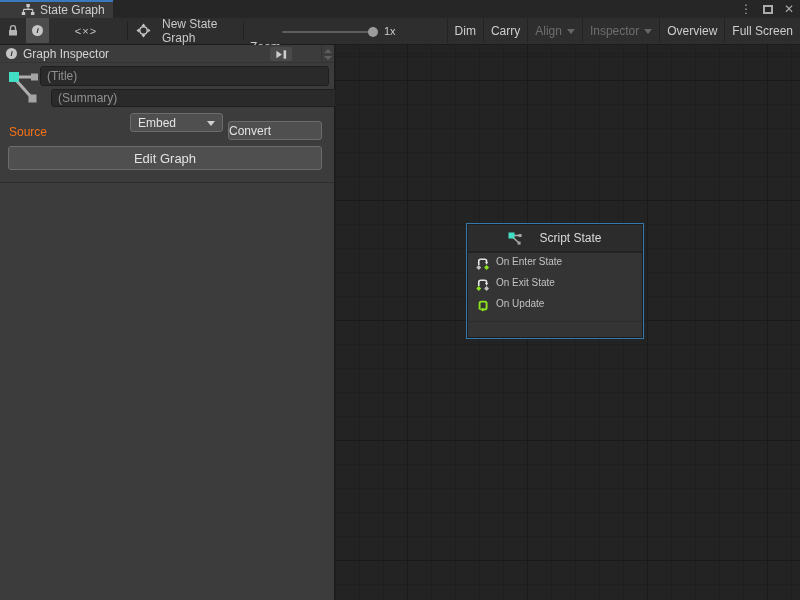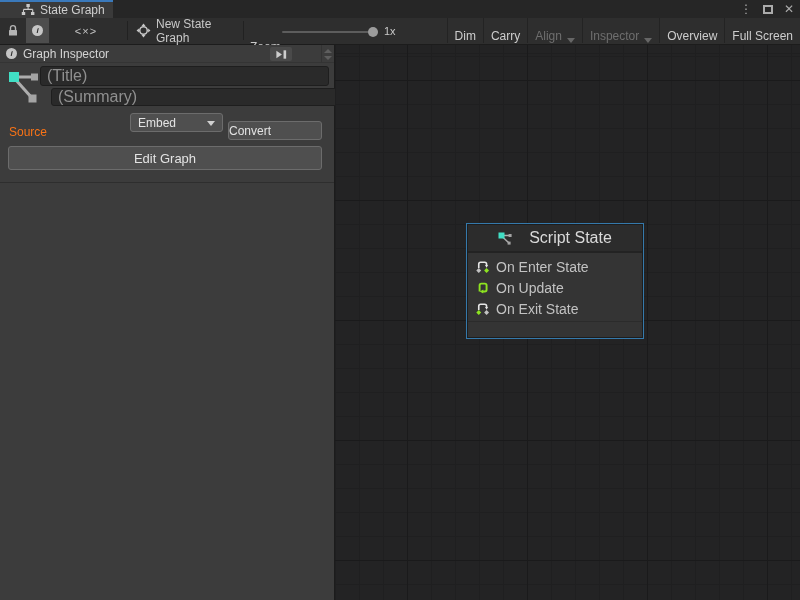--- a/index.html
+++ b/index.html
@@ -20,32 +20,32 @@
   
   .toolbar { position:absolute; left:0; top:18px; right:0; height:27px; background:#2e2e2e;
              border-bottom:1px solid #1c1c1c; }
   .tb-btn { position:absolute; top:0; bottom:1px; display:flex; align-items:center;
             justify-content:center; color:#c4c4c4; cursor:pointer; }
   .tb-btn.active { background:#4d4d4d; }
   #lock-btn { left:2px; width:22px; }
   #info-btn { left:26px; width:23px; }
   #code-btn { left:58px; width:56px; font-size:11px; letter-spacing:1px; }
   .tb-sep { position:absolute; top:3px; bottom:4px; width:1px; background:#212121; }
-  #new-graph-btn { left:130px; width:116px; gap:5px; font-size:12px; color:#c9c9c9;
+  #new-graph-btn { left:130px; width:116px; gap:11px; font-size:12px; color:#c9c9c9;
                    justify-content:flex-start; padding-left:6px; }
   .zoom-label { position:absolute; left:250px; top:0; bottom:1px; display:flex;
                 align-items:center; font-size:12px; color:#c9c9c9;margin-top:29px; }
   .zoom-track { position:absolute; left:282px; top:13px; width:96px; height:2px;
                 background:#5d5d5d; border-radius:1px; cursor:pointer; }
   .zoom-handle { position:absolute; left:-6px; top:-4px; width:10px; height:10px;
                  border-radius:50%; background:#9c9c9c; margin-left:92px; cursor:grab; }
   .zoom-value { position:absolute; left:384px; top:0; bottom:1px; display:flex;
                 align-items:center; font-size:11px; color:#c9c9c9; }
   .tb-right { position:absolute; right:0; top:0; bottom:1px; display:flex; align-items:stretch; }
-  .tb-right .rbtn { display:flex; align-items:flex-end; gap:5px; padding:0 7px;
+  .tb-right .rbtn { display:flex; align-items:center; gap:5px; padding:0 7px;
                     border-left:1px solid #232323; font-size:12px; color:#cdcdcd; cursor:pointer; }
   .tb-right .rbtn.disabled { color:#6e6e6e; cursor:default; }
   .caret { width:0; height:0; border-left:4px solid transparent; border-right:4px solid transparent;
            border-top:5px solid #c0c0c0; margin-top:1px; }
   .rbtn.disabled .caret { border-top-color:#666; }
 
   
   .panel { position:absolute; left:0; top:45px; width:335px; bottom:0; background:#3c3c3c;
            border-right:1px solid #1c1c1c; }
   .panel-header { position:absolute; left:0; top:0; right:0; height:18px; display:flex;
@@ -59,21 +59,21 @@
   .spin-col { position:absolute; right:0; top:0; width:13px; height:18px; border-left:1px solid #333;
               display:flex; flex-direction:column; align-items:center; justify-content:center; gap:3px; }
   .tri-up { width:0; height:0; border-left:4px solid transparent; border-right:4px solid transparent;
             border-bottom:4px solid #5e5e5e; cursor:pointer; }
   .tri-down { width:0; height:0; border-left:4px solid transparent; border-right:4px solid transparent;
               border-top:4px solid #5e5e5e; cursor:pointer; }
 
   .graph-icon-block { position:absolute; left:8px; top:23px; width:30px; height:36px; }
   .field { position:absolute; left:40px; width:289px; height:20px; }
   .field input { width:100%; height:100%; background:#2a2a2a; border:1px solid #1e1e1e;
-                 border-radius:3px; color:#fca5a5; font-size:16px; padding:0 6px;
+                 border-radius:3px; color:#fca5a5; font-size:12px; padding:0 6px;
                  outline:none; font-family:"Liberation Sans", sans-serif; }
   .field input::placeholder { color:#909090; opacity:1; }
   #title-field { top:21px; }
   #summary-field { top:43px; height:18px;margin-left:11px; }
 
   .source-label { position:absolute; left:9px; top:80px; font-size:12px; color:#f97316; }
   .ubtn { background:#4f4f4f; border:1px solid #6c6c6c; border-radius:3px; color:#e3e3e3;
           font-size:12px; display:flex; align-items:center; cursor:pointer; }
   .dropdown { position:absolute; left:130px; top:68px; width:93px; height:19px; padding:0 7px; }
   .dropdown .caret { margin-left:auto; border-top-color:#d0d0d0; }
@@ -91,24 +91,24 @@
       repeating-linear-gradient(90deg,  #1f1f20 0px, #1f1f20 1px, transparent 1px, transparent 24px),
       repeating-linear-gradient(180deg, #1f1f20 0px, #1f1f20 1px, transparent 1px, transparent 24px);
     background-position: 72px 0, 0 35px, 0 0, 0 11px; }
 
   
   .node { position:absolute; left:131px; top:178px; width:178px; height:116px;
           border:1px solid #3579ab; background:#1d1d1d; padding:1px; cursor:grab; }
   .node-inner { width:100%; height:100%; background:#343434; display:flex; flex-direction:column; }
   .node-header { height:28px; flex:none; background:#2c2c2c; border-bottom:2px solid #232323;
                  display:flex; align-items:center; justify-content:center; gap:17px;
-                 font-size:16px; color:#dadada; }
+                 font-size:12px; color:#dadada; }
   .node-body { flex:1; display:flex; flex-direction:column; padding-top:3px; }
-  .node-row { height:21px; flex:none; display:flex; align-items:center; gap:6px;
-              padding-left:7px; font-size:14px; color:#c2c2c2; }
+  .node-row { height:21px; flex:none; display:flex; gap:6px;
+              padding-left:7px; font-size:10px; color:#c2c2c2; }
   .node-footer { flex:1; border-top:1px solid #2b2b2b; margin-top:2px; }
   svg { display:block; flex:none; }
 </style>
 </head>
 <body>
 
 <div class="stage">
 
   <div class="titlebar">
     <div class="tab">
@@ -247,33 +247,33 @@
             <svg width="15" height="15" viewBox="0 0 14 14">
               <path d="M3.5 8.4 V4.8 Q3.5 3 5.3 3 H9 Q10.8 3 10.8 4.8 V5.6" stroke="#e6e6e6" stroke-width="1.5" fill="none"></path>
               <polygon points="9.3,5.6 12.3,5.6 10.8,8.1" fill="#e6e6e6"></polygon>
               <polygon points="1.2,10.7 3.5,8.4 5.8,10.7 3.5,13" fill="#c2c2c2"></polygon>
               <polygon points="8.5,10.7 10.8,8.4 13.1,10.7 10.8,13" fill="#8de320"></polygon>
             </svg>
             <span>On Enter State</span>
           </div>
           <div class="node-row">
             <svg width="15" height="15" viewBox="0 0 14 14">
-              <path d="M4.3 10.8 V5 Q4.3 3.4 5.9 3.4 H9.2 Q10.8 3.4 10.8 5 V9.2 Q10.8 10.8 9.2 10.8 H7.4" stroke="#8de320" stroke-width="1.8" fill="none"></path>
-              <polygon points="7.7,8.9 7.7,12.7 4.4,10.8" fill="#8de320"></polygon>
-            </svg>
-            <span>On Update</span>
-          </div>
-          <div class="node-row">
-            <svg width="15" height="15" viewBox="0 0 14 14">
               <path d="M3.5 8.4 V4.8 Q3.5 3 5.3 3 H9 Q10.8 3 10.8 4.8 V5.6" stroke="#e6e6e6" stroke-width="1.5" fill="none"></path>
               <polygon points="9.3,5.6 12.3,5.6 10.8,8.1" fill="#e6e6e6"></polygon>
               <polygon points="1.2,10.7 3.5,8.4 5.8,10.7 3.5,13" fill="#8de320"></polygon>
               <polygon points="8.5,10.7 10.8,8.4 13.1,10.7 10.8,13" fill="#c2c2c2"></polygon>
             </svg>
             <span>On Exit State</span>
           </div>
+          <div class="node-row">
+            <svg width="15" height="15" viewBox="0 0 14 14">
+              <path d="M4.3 10.8 V5 Q4.3 3.4 5.9 3.4 H9.2 Q10.8 3.4 10.8 5 V9.2 Q10.8 10.8 9.2 10.8 H7.4" stroke="#8de320" stroke-width="1.8" fill="none"></path>
+              <polygon points="7.7,8.9 7.7,12.7 4.4,10.8" fill="#8de320"></polygon>
+            </svg>
+            <span>On Update</span>
+          </div>
           <div class="node-footer"></div>
         </div>
       </div>
     </div>
 
   </div>
 </div>
 
 </body></html>

